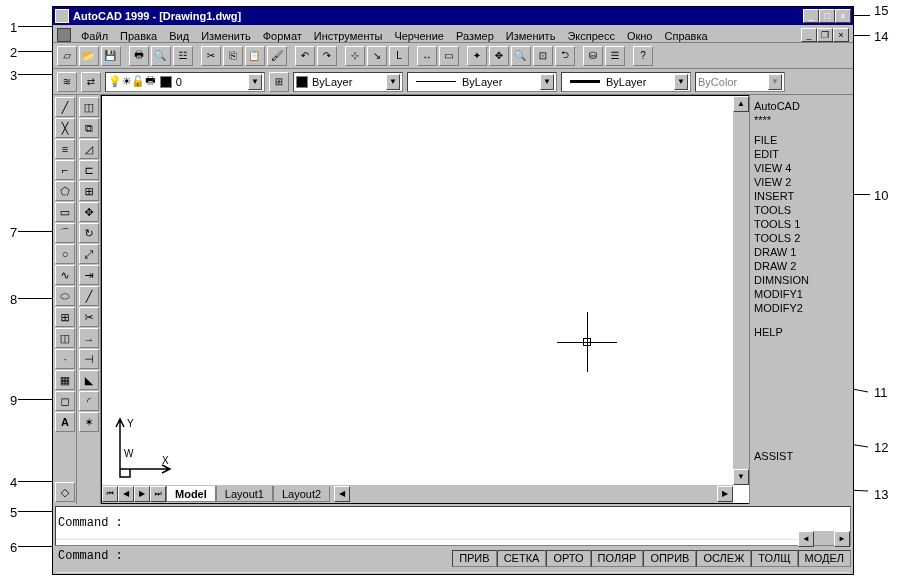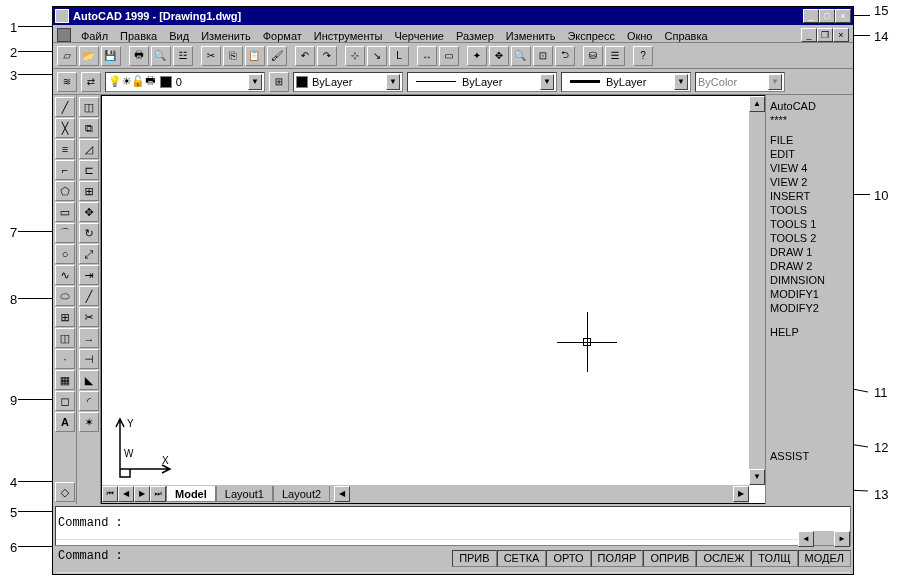--- a/index.html
+++ b/index.html
@@ -32,21 +32,21 @@
 .cursor { position: absolute; left: 455px; top: 216px; width: 60px; height: 60px; pointer-events: none; }
 .cursor::before { content: ""; position: absolute; left: 0; right: 0; top: 50%; height: 1px; background: #000; }
 .cursor::after { content: ""; position: absolute; top: 0; bottom: 0; left: 50%; width: 1px; background: #000; }
 .cursor .box { position: absolute; left: 50%; top: 50%; width: 8px; height: 8px; margin: -4px 0 0 -4px; border: 1px solid #000; background: none; }
 .ucs { position: absolute; left: 8px; bottom: 24px; width: 70px; height: 70px; pointer-events: none; }
 .tabs { position: absolute; left: 0; right: 16px; bottom: 0; height: 18px; background: #c0c0c0; display: flex; align-items: center; }
 .navbtn { width: 16px; height: 16px; background: #c0c0c0; border: 1px solid #fff; border-right-color: #404040; border-bottom-color: #404040; font-size: 8px; text-align: center; line-height: 14px; }
 .tab { padding: 0 8px; height: 16px; background: #c0c0c0; border: 1px solid #808080; border-top: none; font-size: 11px; display: flex; align-items: center; cursor: pointer; }
 .tab.active { background: #fff; font-weight: bold; }
 .hscroll { flex: 1; height: 16px; background: #c0c0c0; margin-left: 4px; display: flex; }
-.sidemenu { width: 88px; background: #c0c0c0; padding: 4px; font-size: 11px; border-left: 1px solid #808080; }
+.sidemenu { width: 104px; background: #c0c0c0; padding: 4px; font-size: 11px; border-left: 1px solid #808080; }
 .sidemenu div { padding: 1px 0; cursor: pointer; }
 .cmdarea { height: 40px; background: #fff; border: 1px solid #808080; border-top-color: #404040; border-left-color: #404040; margin: 2px; font-family: "Courier New", monospace; font-size: 12px; position: relative; }
 .cmdline { padding: 8px 2px; line-height: 16px; border-bottom: 1px solid #e0e0e0; }
 .cmd-hscroll { position: absolute; right: 0; bottom: 0; height: 14px; display: flex; }
 .statusbar { height: 20px; display: flex; align-items: center; background: #c0c0c0; padding: 0 2px; gap: 0; }
 .statcell { border: 1px solid #808080; border-top-color: #404040; border-left-color: #404040; padding: 1px 6px; font-size: 11px; height: 17px; display: flex; align-items: center; background: #c0c0c0; }
 .coords { width: 230px; }
 .callout { position: absolute; font-size: 13px; font-weight: normal; }
 .lead { position: absolute; height: 1px; background: #000; }
 </style>

